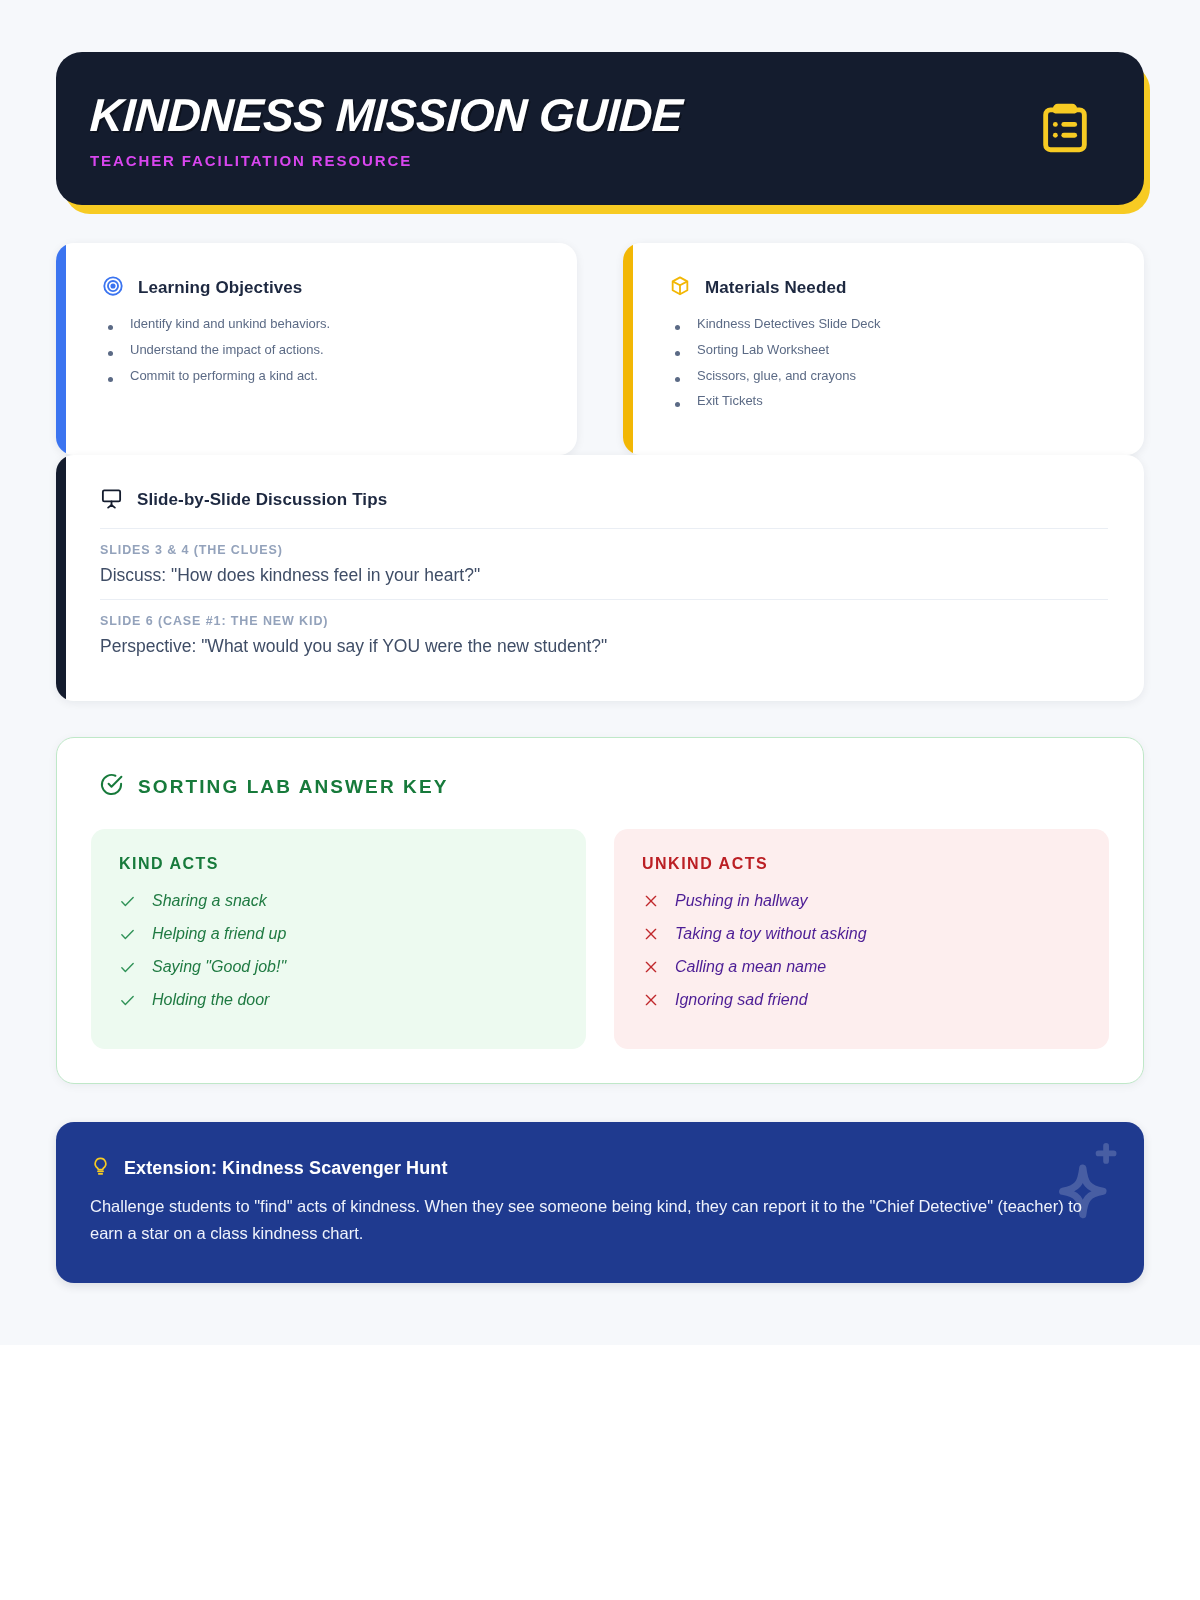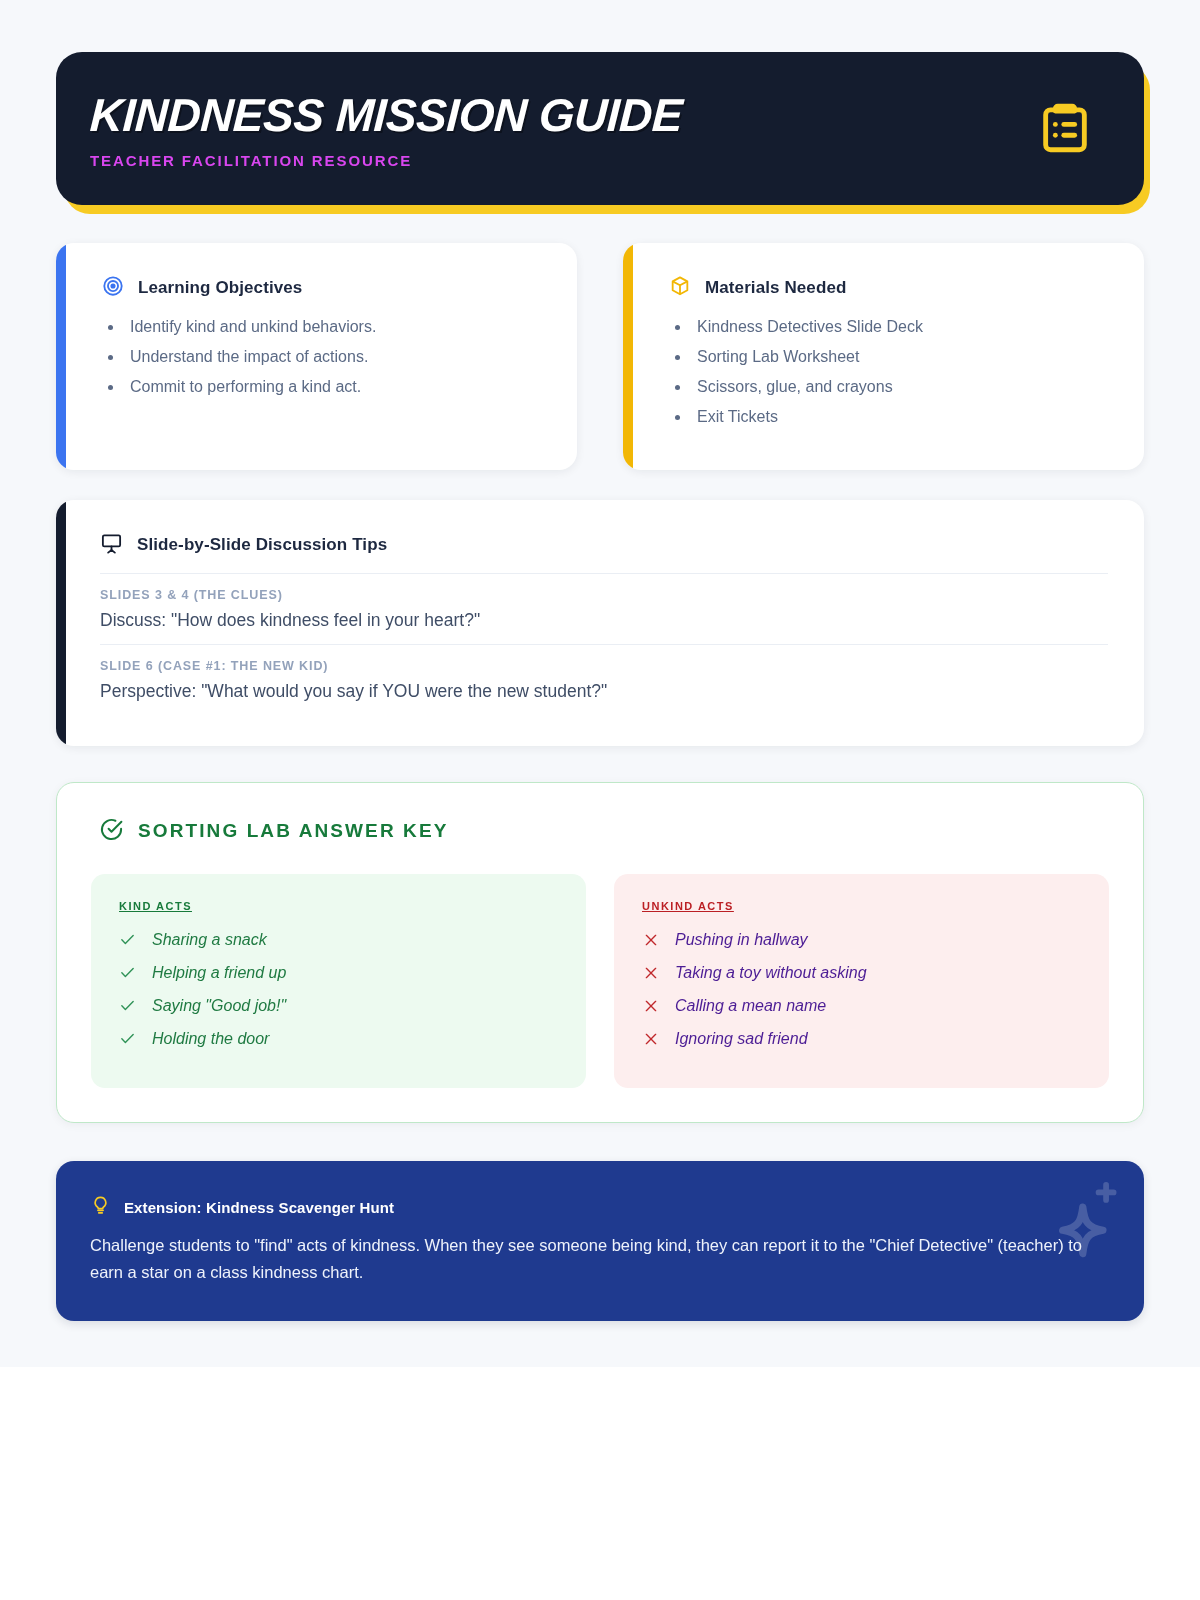--- a/index.html
+++ b/index.html
@@ -57,21 +57,20 @@
     font-weight: bold;
     color: #d946ef;
     letter-spacing: 1.9px;
   }
   .header-icon { flex: 0 0 auto; margin-right: 6px; }
 
   
   .row-two {
     display: flex;
     gap: 46px;
-    margin-bottom: 30px;
   }
   .card {
     position: relative;
     background: #ffffff;
     border-radius: 18px;
     box-shadow: 0 2px 10px rgba(20,28,46,0.07);
     overflow: hidden;
     flex: 1 1 0;
   }
   .card-accent {
@@ -96,21 +95,21 @@
     font-size: 17px;
     font-weight: bold;
     color: #1d2840;
     letter-spacing: 0.1px;
   }
 
   ul.bullets { list-style: none; }
   ul.bullets li {
     position: relative;
     padding-left: 28px;
-    font-size: 16px;
+    font-size: 13px;
     color: #5b6a85;
     line-height: 1.45;
     margin-bottom: 7px;
   }
   ul.bullets li::before {
     content: "";
     position: absolute;
     left: 6px; top: 10px;
     width: 5px; height: 5px;
     border-radius: 50%;
@@ -162,25 +161,24 @@
   }
   .ak-cols { display: flex; gap: 28px; }
   .ak-col {
     flex: 1 1 0;
     border-radius: 14px;
     padding: 26px 28px 28px 28px;
   }
   .ak-col-kind   { background: #edfaf0; }
   .ak-col-unkind { background: #fdeeee; }
   .ak-col-title {
-    font-size: 11px;
+    font-size: 16px;
     font-weight: bold;
     letter-spacing: 1.5px;
     margin-bottom: 16px;
-    text-decoration: underline;
   }
   .kind-title   { color: #177a3b; }
   .unkind-title { color: #bb1f24; }
 
   ul.ak-list { list-style: none; }
   ul.ak-list li {
     display: flex;
     align-items: center;
     gap: 16px;
     font-size: 16px;
@@ -201,21 +199,21 @@
     overflow: hidden;
     box-shadow: 0 3px 10px rgba(20,28,46,0.12);
   }
   .ext-head {
     display: flex;
     align-items: center;
     gap: 13px;
     margin-bottom: 12px;
   }
   .ext-title {
-    font-size: 15px;
+    font-size: 18px;
     font-weight: bold;
     color: #ffffff;
     letter-spacing: 0.1px;
   }
   .ext-text {
     font-size: 16.5px;
     color: #eef2fb;
     line-height: 1.62;
     max-width: 1000px;
   }

